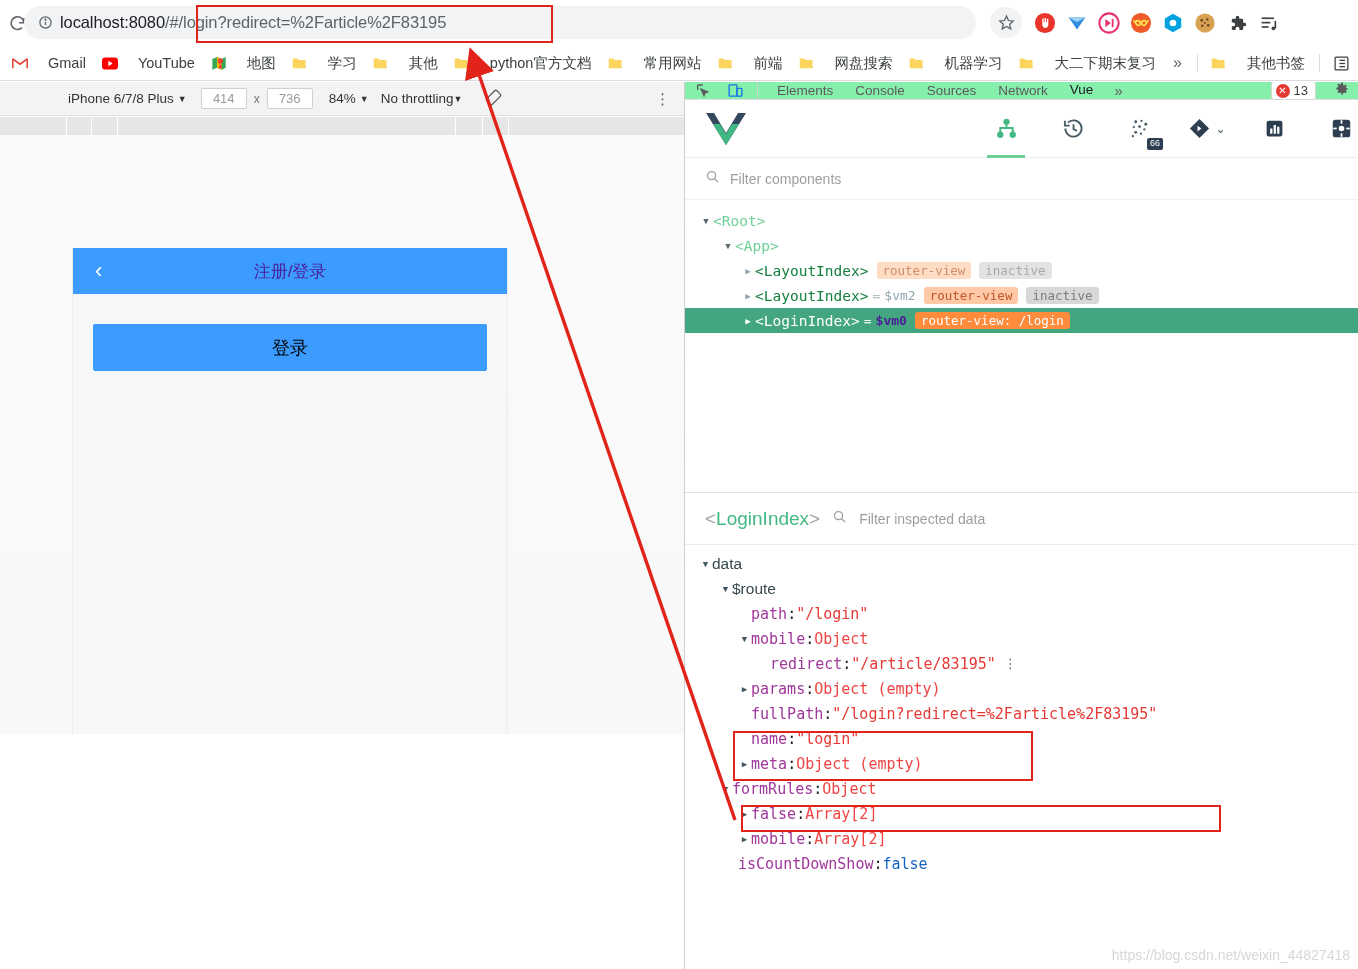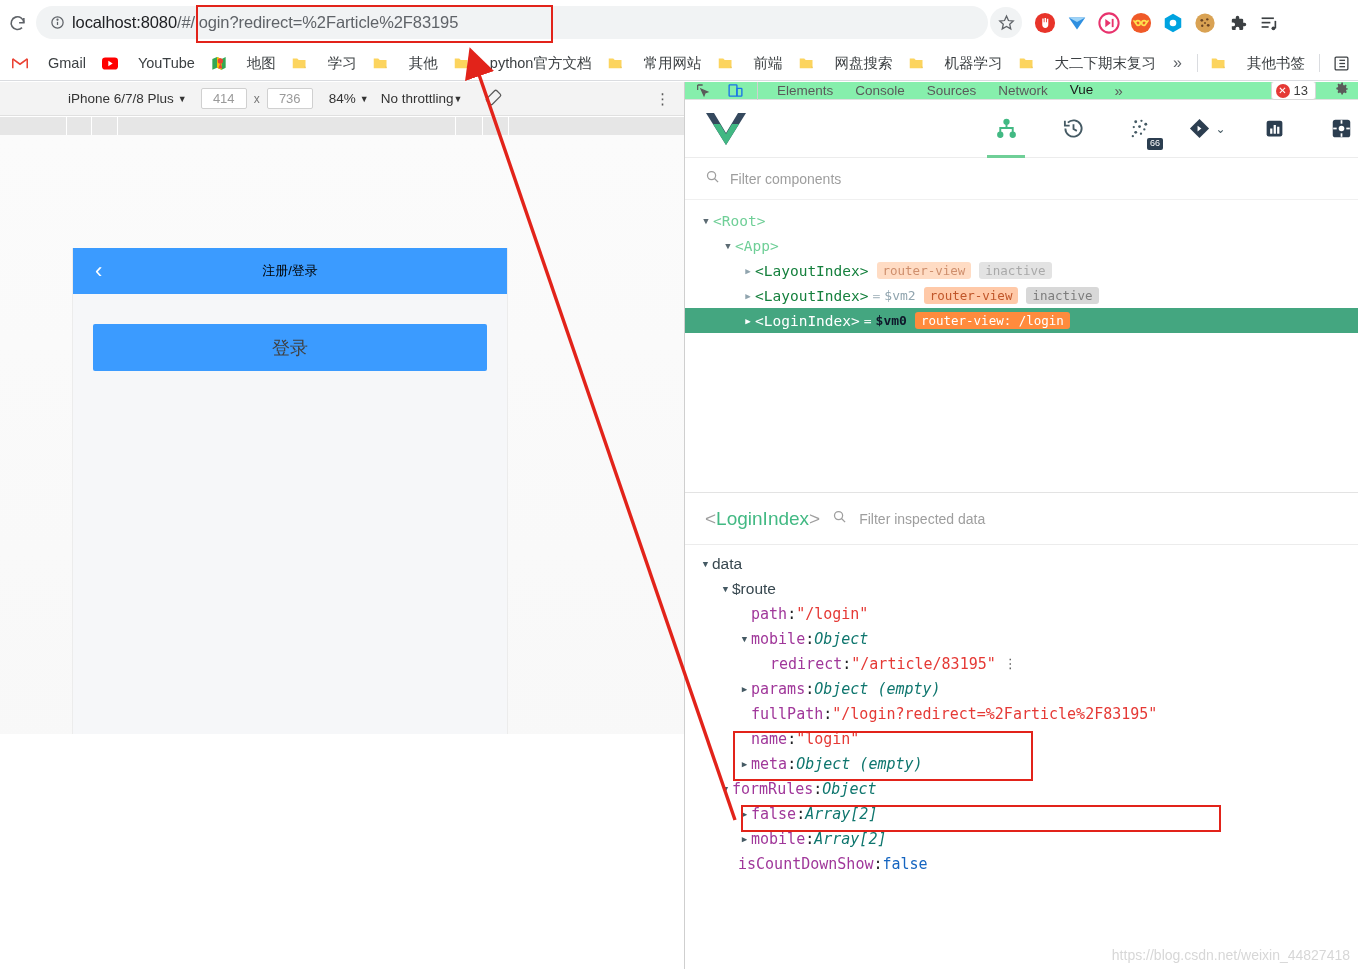--- a/index.html
+++ b/index.html
@@ -8,21 +8,21 @@
     width:1358px; height:969px; overflow:hidden;
     font-family:"Liberation Sans", sans-serif;
     background:#fff; color:#202124;
   }
   #root { position:relative; width:1358px; height:969px; overflow:hidden; }
 
   
   .browser-top { position:absolute; left:0; top:0; width:1358px; height:46px; background:#fff; }
   .reload-icon { position:absolute; left:0; top:8px; width:34px; height:30px;
      display:flex; align-items:center; justify-content:center; color:#5f6368; }
-  .omnibox { position:absolute; left:36px; top:6px; width:952px; height:33px;
+  .omnibox { position:absolute; left:24px; top:6px; width:952px; height:33px;
      background:#f1f3f4; border-radius:17px; display:flex; align-items:center; }
   .omnibox .info-ic { width:30px; display:flex; justify-content:center; align-items:center;
      color:#5f6368; margin-left:6px; }
   .omnibox .url { font-size:16.5px; color:#202124; letter-spacing:-0.1px; white-space:nowrap; }
   .omnibox .url .host { color:#202124; }
   .omnibox .url .path { color:#5f6368; }
   .star-btn { position:absolute; left:990px; top:7px; width:32px; height:31px;
      display:flex; align-items:center; justify-content:center; color:#5f6368;
      background:#f1f3f4; border-radius:16px; }
   .ext-bar { position:absolute; left:1032px; top:6px; height:34px; display:flex; align-items:center; gap:6px; }
@@ -60,31 +60,31 @@
   .viewport { position:absolute; left:0; top:53px; width:684px; height:834px;
      background:linear-gradient(#fbfbfb,#f7f7f7); }
 
   
   .phone { position:absolute; left:72px; top:113px; width:436px; height:828px;
      background:#f6f7f9; border-left:1px solid #ececec; border-right:1px solid #ececec; }
   .ph-header { height:46px; background:#3b9bff; display:flex; align-items:center;
      justify-content:center; position:relative; }
   .ph-back { position:absolute; left:22px; top:50%; transform:translateY(-50%);
      color:#fff; font-size:22px; line-height:1; font-weight:300; }
-  .ph-title { color:#000000; font-size:13px; }
+  .ph-title { color:#4c1d95; font-size:17px; }
   .ph-form { background:#fff; }
   .ph-field { height:53px; display:flex; align-items:center; padding:0 20px;
      border-bottom:1px solid #ececec; position:relative; }
   .ph-field:last-child { border-bottom:none; }
   .ph-ico { width:22px; display:flex; align-items:center; justify-content:flex-start; color:#555; }
   .ph-val { font-size:17px; color:#1a1a1a; letter-spacing:0.2px; }
   .ph-sendcode { position:absolute; right:18px; top:50%; transform:translateY(-50%);
      background:#f0f0f0; color:#9a9a9a; font-size:13px; border-radius:14px;
      padding:6px 14px; border:none; }
-  .ph-submit { margin:30px 20px 0; height:47px; background:#3b9bff; color:#404040;
+  .ph-submit { margin:30px 20px 0; height:47px; background:#3b9bff; color:#000000;
      font-size:18px; display:flex; align-items:center; justify-content:center;
      border:none; width:calc(100% - 40px); border-radius:2px; }
 
   
   .right-pane { position:absolute; left:684px; top:82px; width:674px; height:887px;
      background:#fff; border-left:1px solid #cfcfcf; overflow:hidden; }
   .dt-tabs { height:18px; border-bottom:1px solid #e0e0e0; display:flex; align-items:center;
      background:#86efac; position:relative; }
   .dt-tool-ic { width:28px; height:28px; display:flex; align-items:center; justify-content:center;
      margin-left:4px; color:#5a5a5a; }
@@ -120,21 +120,21 @@
   .trow { height:25px; display:flex; align-items:center; white-space:nowrap; }
   .trow.sel { background:#44a680; }
   .tarrow { width:14px; color:#5c6b73; font-size:9px; display:inline-block; text-align:center; }
   .tarrow.dim { color:#90a4ae; }
   .tag { color:#6fcf97; }
   .tag.dimmed { color:#15803d; }
   .tag.white { color:#fff; }
   .eq { color:#b0bec5; font-size:13px; margin:0 4px; }
   .eq.white { color:#eaf7f1; }
   .vmlbl { color:#90a4ae; font-size:13px; }
-  .vmlbl.white { color:#0f172a; font-weight:bold; }
+  .vmlbl.white { color:#4c1d95; font-weight:bold; }
   .chip { border-radius:3px; padding:1px 6px; font-size:12.5px; margin-left:8px;
      font-family:"DejaVu Sans Mono","Liberation Mono",monospace; }
   .chip.rv { background:#ffc9a8; color:#c0562a; }
   .chip.rv-dim { background:#ffdcc4; color:#cf8f6d; }
   .chip.inact { background:#d8d8d8; color:#7d7d7d; }
   .chip.inact-dim { background:#e3e3e3; color:#a9a9a9; }
   .chip.rv-sel { background:#ff8b3d; color:#fff; }
 
   .splitter { height:1px; background:#e3e3e3; }
   .insp-header { height:52px; display:flex; align-items:center; padding-left:20px; gap:12px;
@@ -143,21 +143,21 @@
   .insp-name .ang { color:#9e9e9e; }
   .insp-name .nm { color:#42b983;text-align:right; }
   .insp-ph { color:#9e9e9e; font-size:14px; }
 
   .data-tree { padding-top:6px; font-family:"DejaVu Sans Mono","Liberation Mono",monospace;
      font-size:15px; }
   .drow { height:25px; display:flex; align-items:center; white-space:nowrap; position:relative; }
   .darrow { width:13px; color:#455a64; font-size:9px; text-align:center; display:inline-block; }
   .key { color:#a0379a; }
   .key.plain { color:#37474f; font-family:"Liberation Sans",sans-serif; font-size:15.5px; }
-  .type { color:#0f766e;font-style:italic; }
+  .type { color:#ef4444; }
   .str { color:#e53935; }
   .bool { color:#1565c0; }
   .dots { color:#5a5a5a; font-size:13px; margin-left:8px; letter-spacing:1px; }
 
   .watermark { position:absolute; right:8px; bottom:6px; color:#d7d7d7; font-size:14px;
      font-family:"Liberation Sans",sans-serif; }
 
   
   .anno { position:absolute; left:0; top:0; width:1358px; height:969px; pointer-events:none; }
   .redbox { position:absolute; border:2.5px solid #e2231a; }

